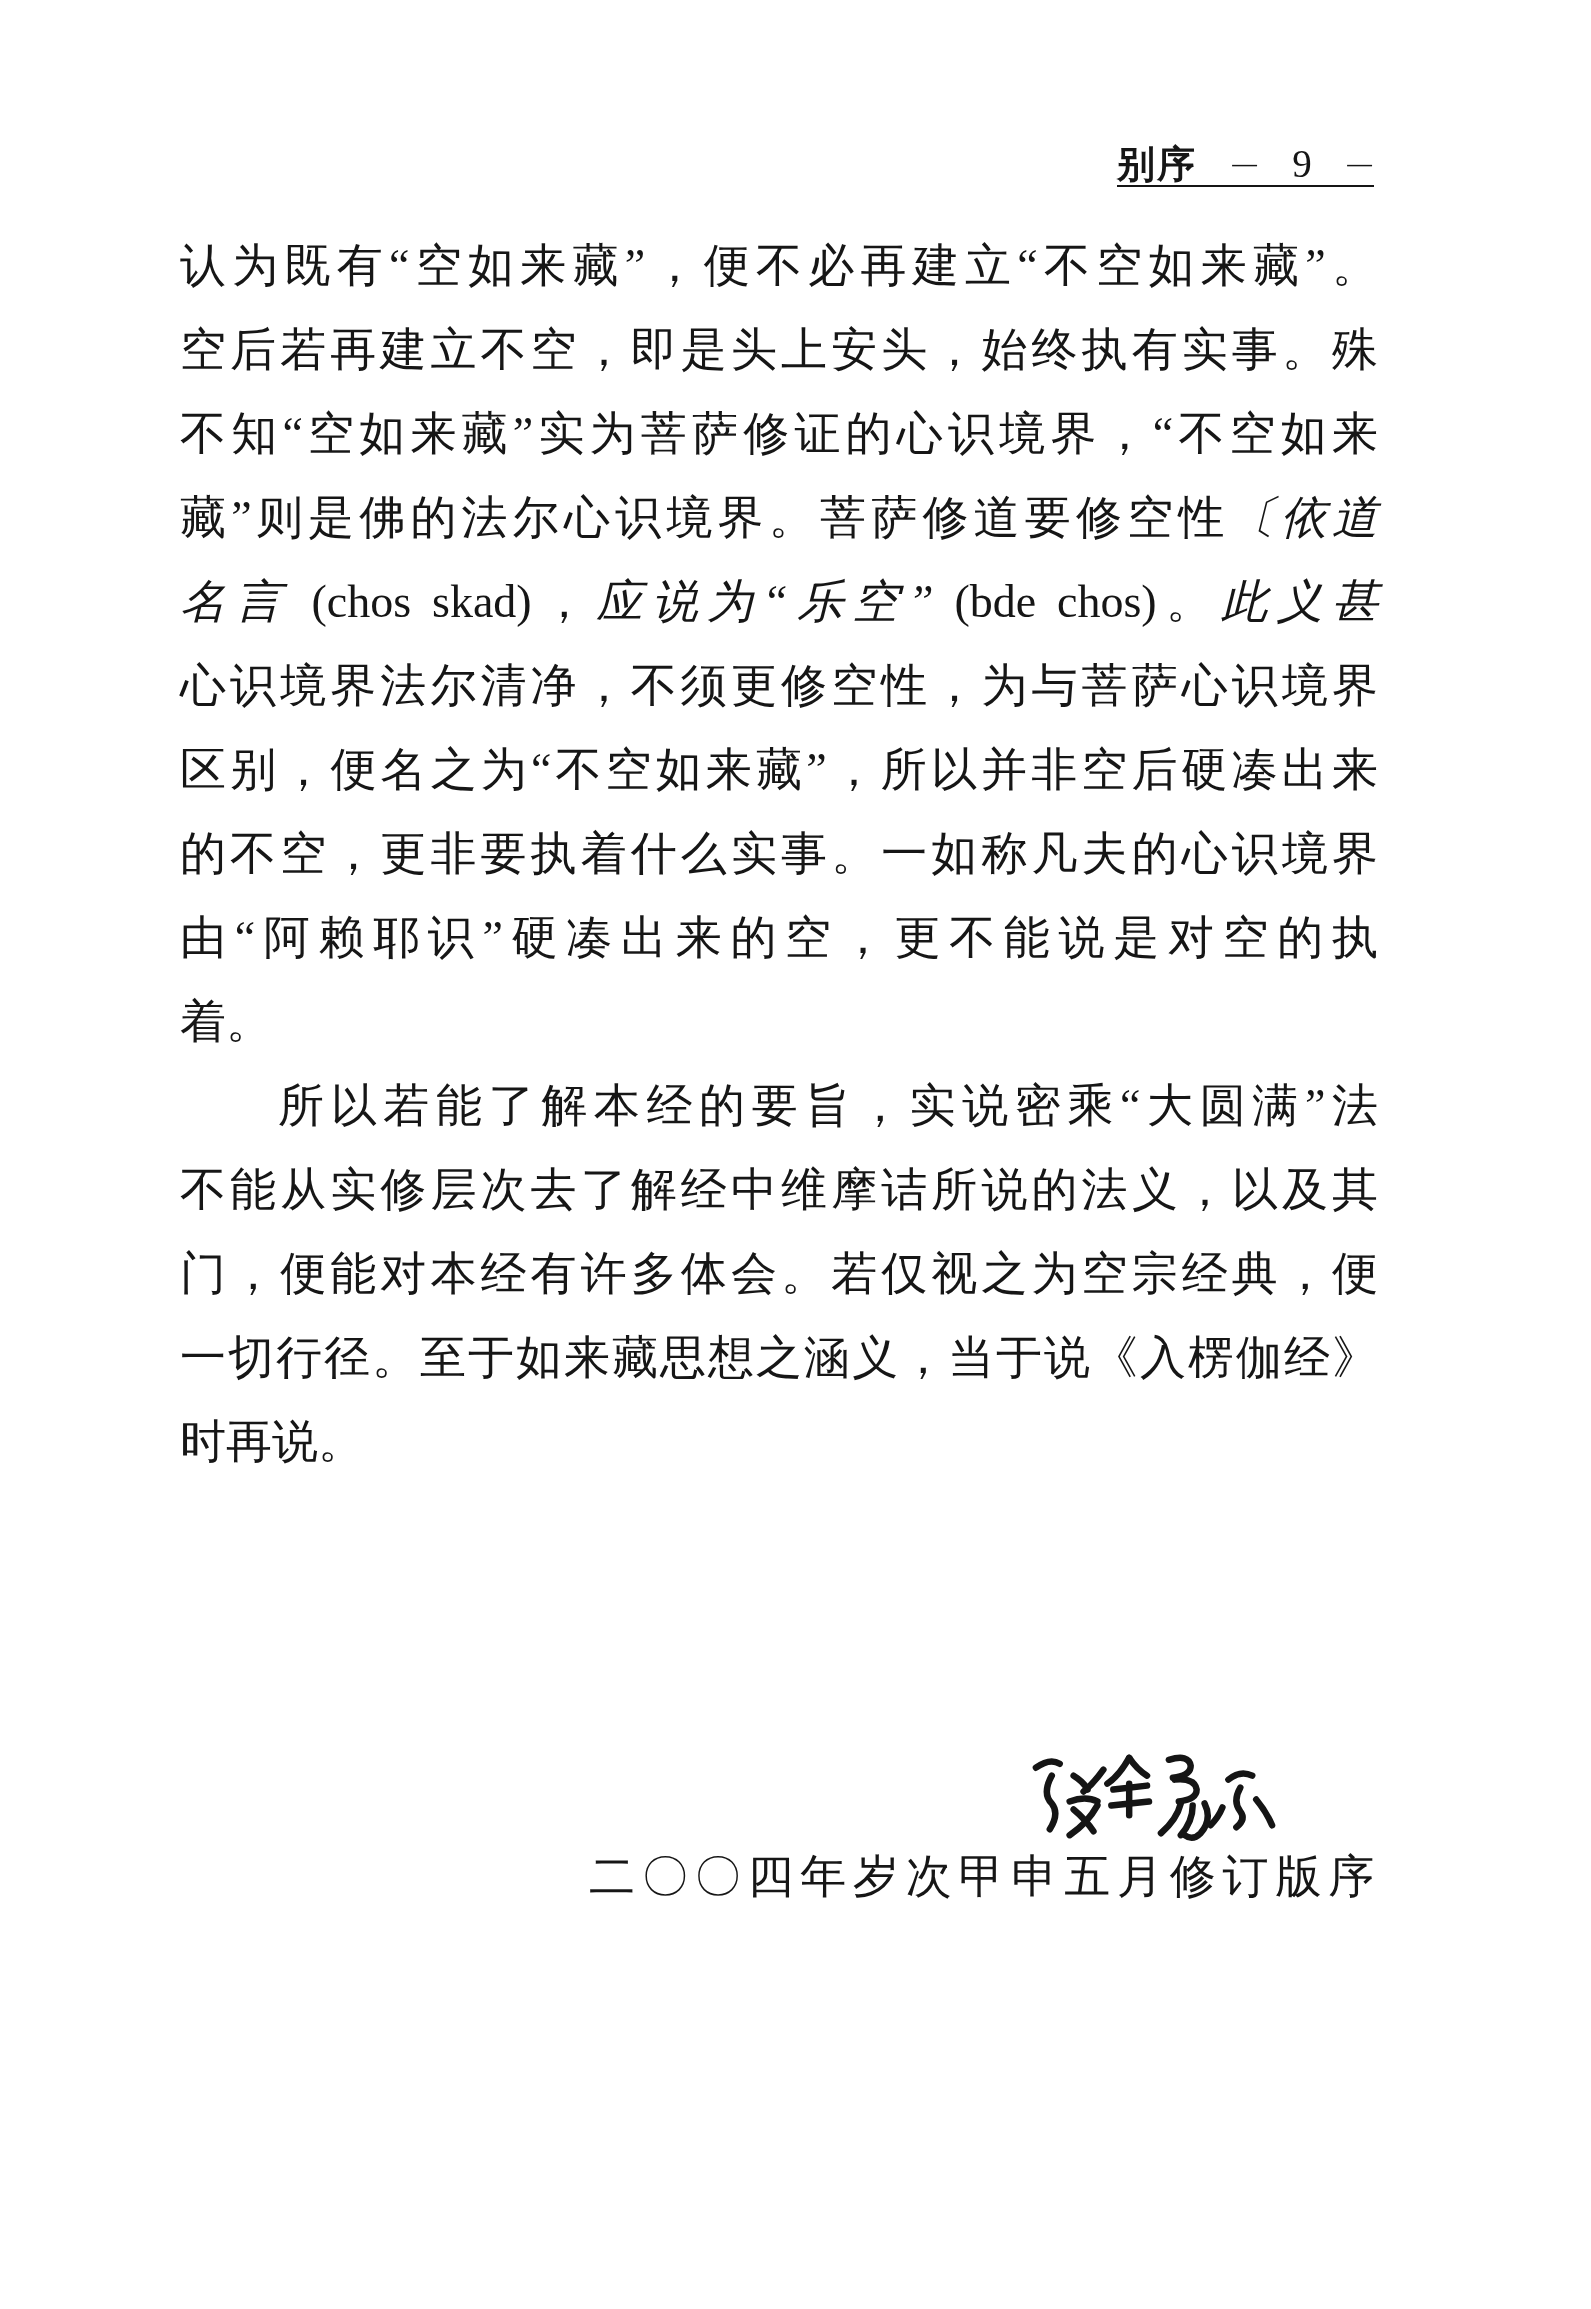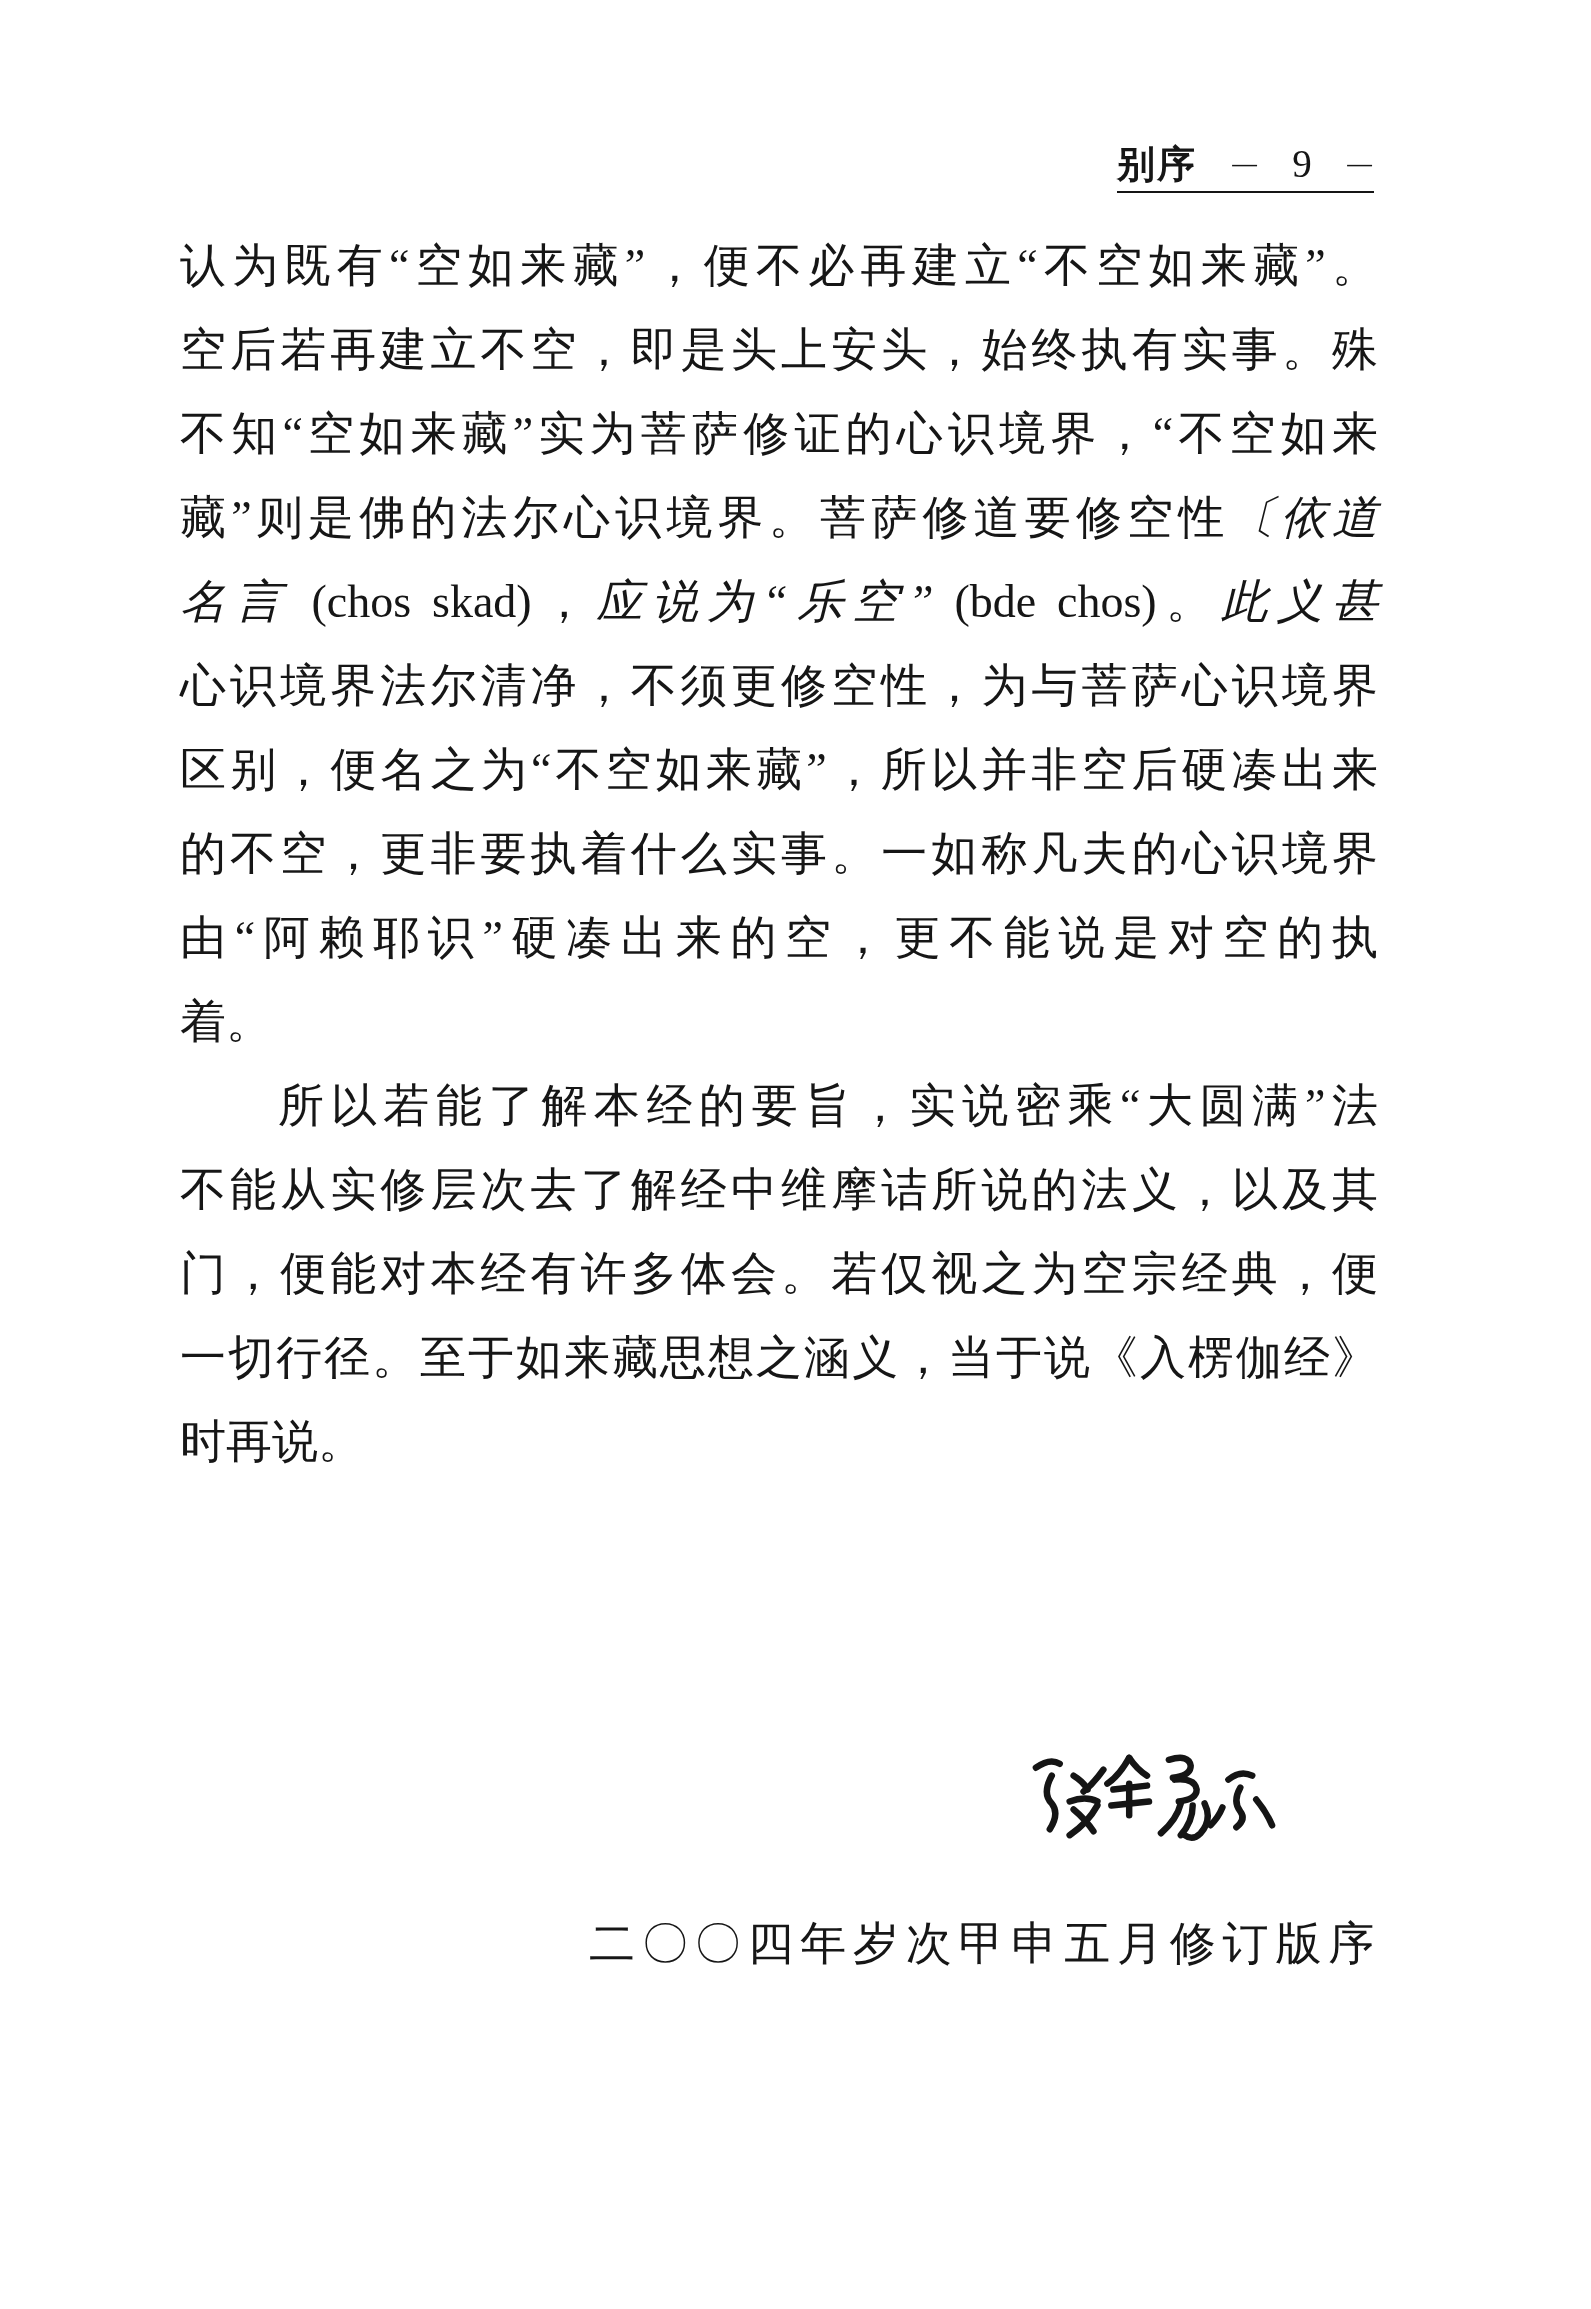--- a/index.html
+++ b/index.html
@@ -15,21 +15,21 @@
   
   .running-header {
     position: absolute;
     top: 144px;
     left: 1117px;
     width: 257px;
     display: flex;
     align-items: center;
     justify-content: space-between;
     border-bottom: 2.9px solid #151515;
-    padding-bottom: 8px;
+    padding-bottom: 2px;
   }
   .running-header .sec {
     font-size: 38px;
     font-weight: bold;
     letter-spacing: 2px;
     line-height: 1;
   }
   .running-header .dash {
     font-size: 29px;
     line-height: 1;
@@ -63,21 +63,21 @@
     position: absolute;
     left: 1024px;
     top: 1751px;
     width: 258px;
     height: 93px;
   }
   
   .dateline {
     position: absolute;
     left: 589px;
-    top: 1916px;
+    top: 1849px;
     font-size: 46px;
     letter-spacing: 6.8px;
     white-space: nowrap;
     line-height: 1.2;
   }
 </style>
 </head>
 <body>
 
 <div class="page">

